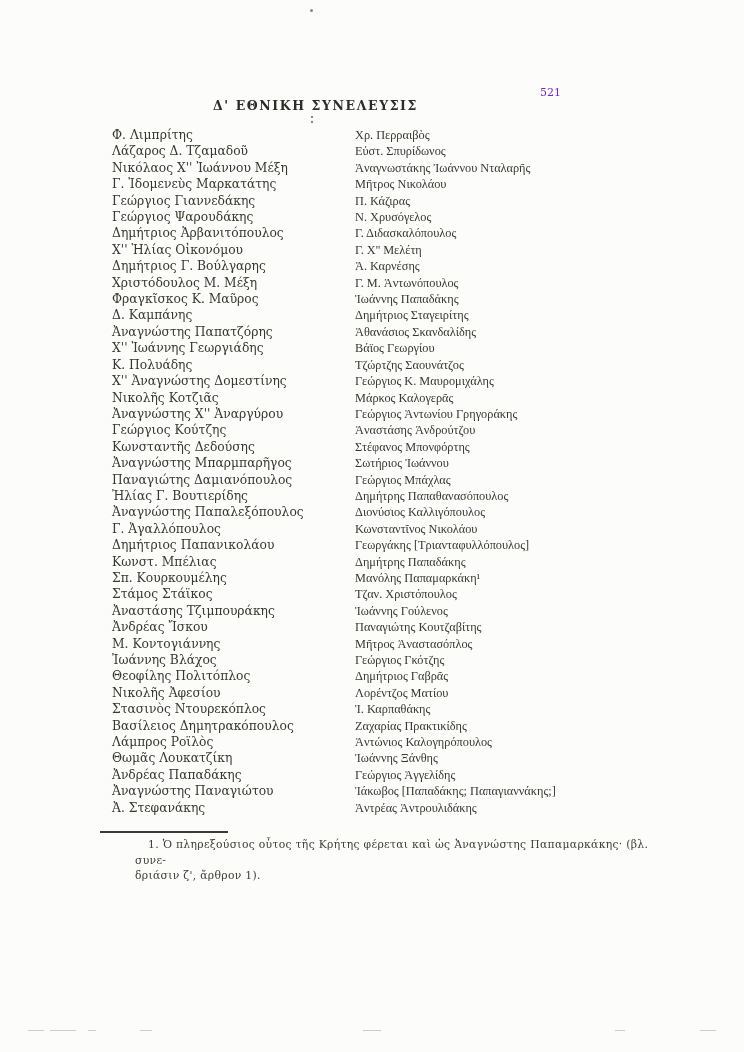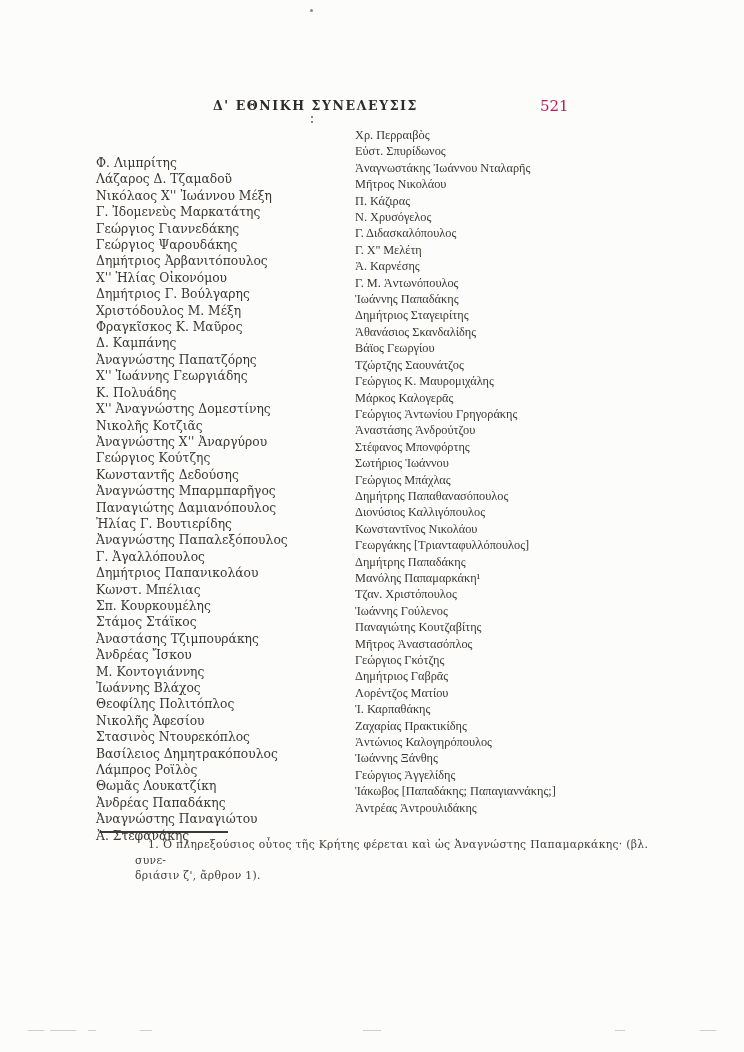--- a/index.html
+++ b/index.html
@@ -22,29 +22,29 @@
     top: 98px;
     font-size: 12.5px;
     font-weight: bold;
     letter-spacing: 1.6px;
     white-space: nowrap;
     color: #2e2c28;
   }
   .page-number {
     position: absolute;
     left: 540px;
-    top: 97px;
-    font-size: 15px;
-    color: #be185d;
+    top: 86px;
+    font-size: 11px;
+    color: #6d28d9;
   }
   .col {
     position: absolute;
     top: 127px;
   }
-  .col-left  { left: 96px; margin-top: 28px; }
+  .col-left  { left: 112px; }
   .col-right { left: 355px; font-family: Liberation Serif, serif; }
   .name-line {
     font-size: 12.3px;
     line-height: 16.4px;
     white-space: nowrap;
     color: #393730;
   }
   .footnote-rule {
     position: absolute;
     left: 100px;

